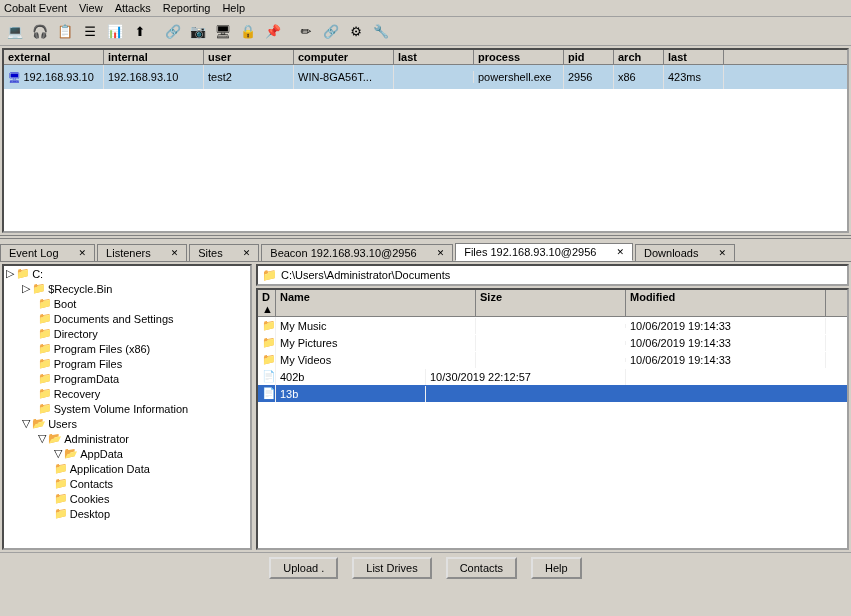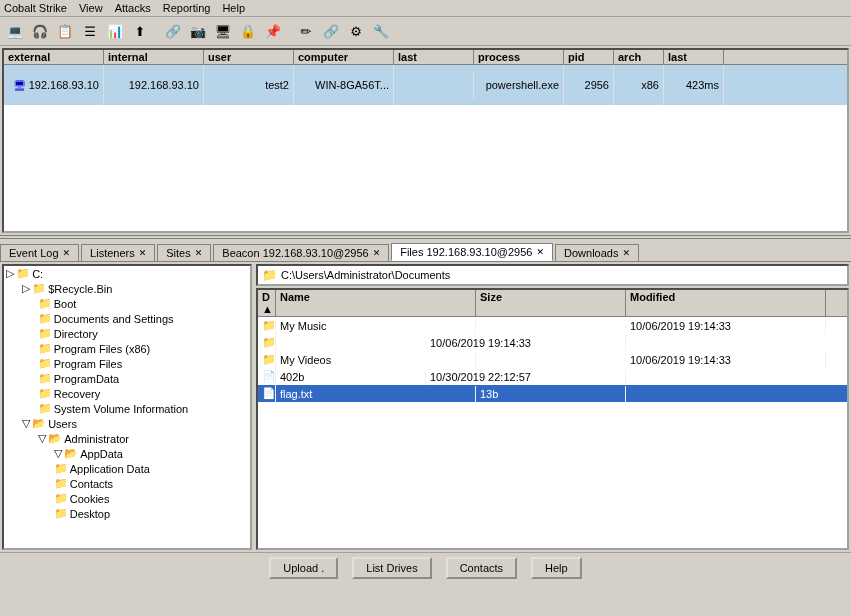--- a/index.html
+++ b/index.html
@@ -12,26 +12,26 @@
     
     #toolbar { background: #d4d0c8; padding: 3px 4px; display: flex; align-items: center; gap: 3px; border-bottom: 1px solid #a0a0a0; flex-wrap: wrap; }
     .tb-btn { width: 22px; height: 22px; background: #d4d0c8; border: 1px solid transparent; cursor: pointer; display: flex; align-items: center; justify-content: center; font-size: 13px; }
     .tb-sep { width: 5px; height: 22px; }
 
     
     #sessions-panel { background: white; border: 2px inset #a0a0a0; margin: 2px; height: 185px; overflow: auto; }
     .sessions-header { display: flex; background: #d4d0c8; border-bottom: 1px solid #808080; }
     .sessions-header div { padding: 1px 4px; border-right: 1px solid #808080; font-weight: bold; font-size: 11px; flex-shrink: 0; }
     .session-row { display: flex; align-items: center; cursor: pointer; }
-    .session-row div { padding: 14px 4px; border-right: 1px solid #e0e0e0; font-size: 11px; flex-shrink: 0; overflow: hidden; text-overflow: ellipsis; white-space: nowrap; text-align: right; }
+    .session-row div { padding: 6px 4px; border-right: 1px solid #e0e0e0; font-size: 11px; flex-shrink: 0; overflow: hidden; text-overflow: ellipsis; white-space: nowrap; }
     .session-icon { color: #0000cc; font-size: 10px; }
 
     
     #tabs-bar { display: flex; align-items: flex-end; background: #d4d0c8; padding-top: 4px; border-bottom: 1px solid #808080; }
-    .tab { padding: 2px 8px; background: #d4d0c8; border: 1px solid #808080; border-bottom: none; margin-right: 2px; cursor: pointer; font-size: 11px; display: flex; align-items: center; gap: 4px; }
+    .tab { padding: 2px 8px; background: #d4d0c8; border: 1px solid #808080; border-bottom: none; margin-right: 2px; cursor: pointer; font-size: 11px; display: flex; align-items: center; gap: 20px; }
     .tab.active { background: white; border-bottom: 1px solid white; z-index: 1; position: relative; }
     .tab-close { font-size: 9px; cursor: pointer; }
 
     
     #main-content { display: flex; height: calc(616px - 185px - 26px - 28px - 30px - 26px); background: #d4d0c8; }
 
     
     #file-tree { width: 250px; background: white; border: 2px inset #a0a0a0; margin: 2px; overflow: auto; flex-shrink: 0; }
     .tree-item { display: flex; align-items: center; padding: 1px 0; cursor: pointer; white-space: nowrap; }
     .tree-icon { font-size: 11px; margin-right: 2px; }
@@ -52,21 +52,21 @@
     
     #bottom-bar { background: #d4d0c8; padding: 4px; display: flex; justify-content: center; gap: 14px; border-top: 1px solid #a0a0a0; }
     .action-btn { padding: 3px 12px; background: #d4d0c8; border: 2px outset #e0e0e0; cursor: pointer; font-size: 11px; }
 
     #resize-handle { height: 4px; background: #d4d0c8; cursor: ns-resize; border-top: 1px solid #808080; border-bottom: 1px solid #808080; }
   </style>
 </head>
 <body>
 
 <div id="menubar">
-  <span>Cobalt Strike</span>
+  <span>Cobalt Event</span>
   <span>View</span>
   <span>Attacks</span>
   <span>Reporting</span>
   <span>Help</span>
 </div>
 
 <div id="toolbar">
   <button class="tb-btn">💻</button>
   <button class="tb-btn">🎧</button>
   <button class="tb-btn">📋</button>
@@ -235,40 +235,40 @@
 
       <div class="file-row">
         <div style="width:18px">📁</div>
         <div style="width:200px">My Music</div>
         <div style="width:150px"></div>
         <div style="width:200px">10/06/2019 19:14:33</div>
       </div>
 
       <div class="file-row">
         <div style="width:18px">📁</div>
+        <div style="width:200px">My Pictures</div>
         <div style="width:150px"></div>
         <div style="width:200px">10/06/2019 19:14:33</div>
       </div>
 
       <div class="file-row">
         <div style="width:18px">📁</div>
         <div style="width:200px">My Videos</div>
         <div style="width:150px"></div>
         <div style="width:200px">10/06/2019 19:14:33</div>
       </div>
 
       <div class="file-row">
         <div style="width:18px">📄</div>
         <div style="width:150px">402b</div>
         <div style="width:200px">10/30/2019 22:12:57</div>
       </div>
 
       <div class="file-row selected" style="background:#316ac5; color:white;">
         <div style="width:18px">📄</div>
-        <div style="width:200px">flag.txt</div>
         <div style="width:150px">13b</div>
       </div>
     </div>
   </div>
 </div>
 
 <div id="bottom-bar">
   <button class="action-btn">Upload .</button>
   <button class="action-btn">List Drives</button>
   <button class="action-btn">Contacts</button>

